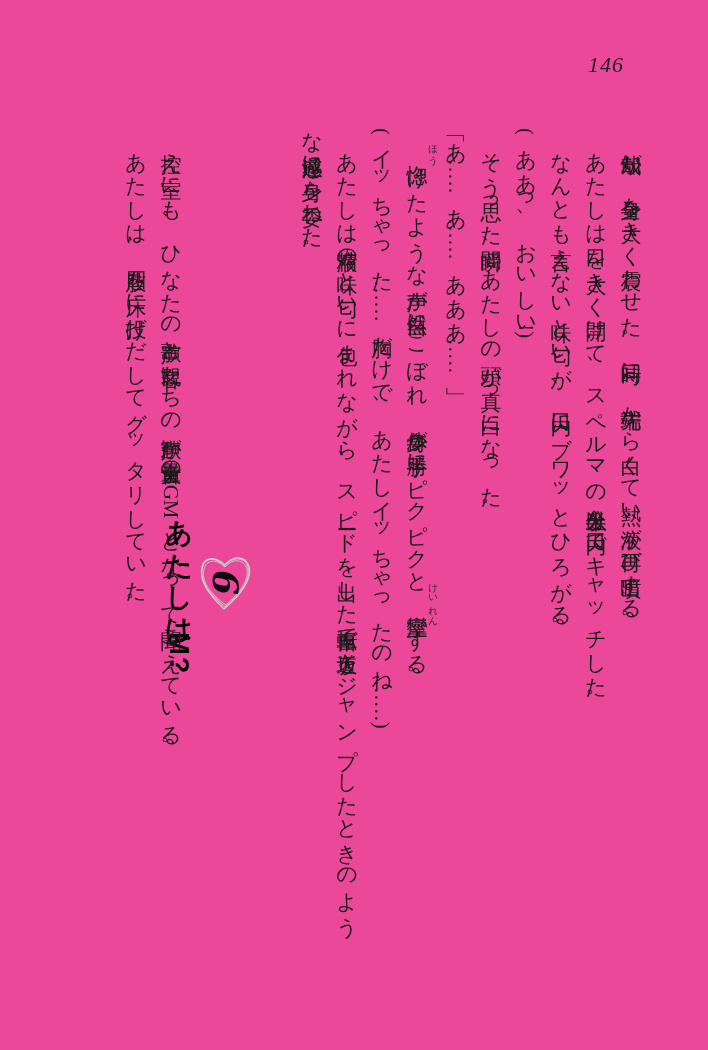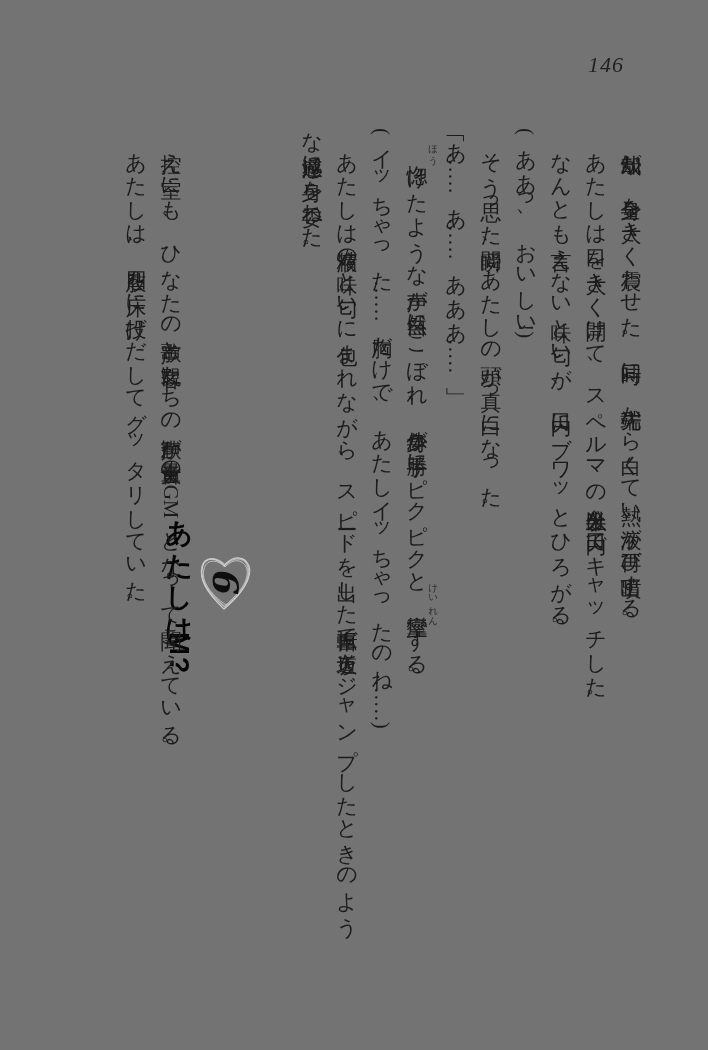--- a/index.html
+++ b/index.html
@@ -9,21 +9,21 @@
     height: 1050px;
     background: #fcfcfa;
     overflow: hidden;
     font-family: "Liberation Serif", "DejaVu Serif", serif;
   }
 
   .book-page {
     position: relative;
     width: 708px;
     height: 1050px;
-    background: #737373;
+    background: #ec4899;
     color: #1b1b1b;
   }
 
   .page-number {
     position: absolute;
     top: 52px;
     left: 588px;
     font-style: italic;
     font-size: 22px;
     letter-spacing: 1px;

